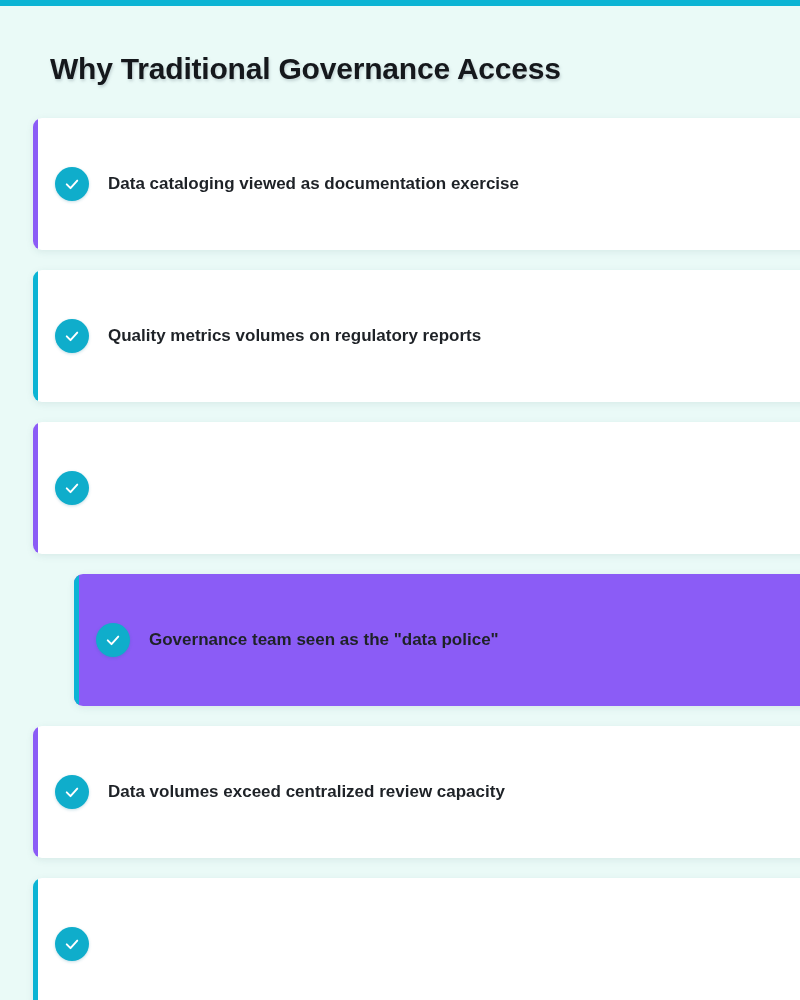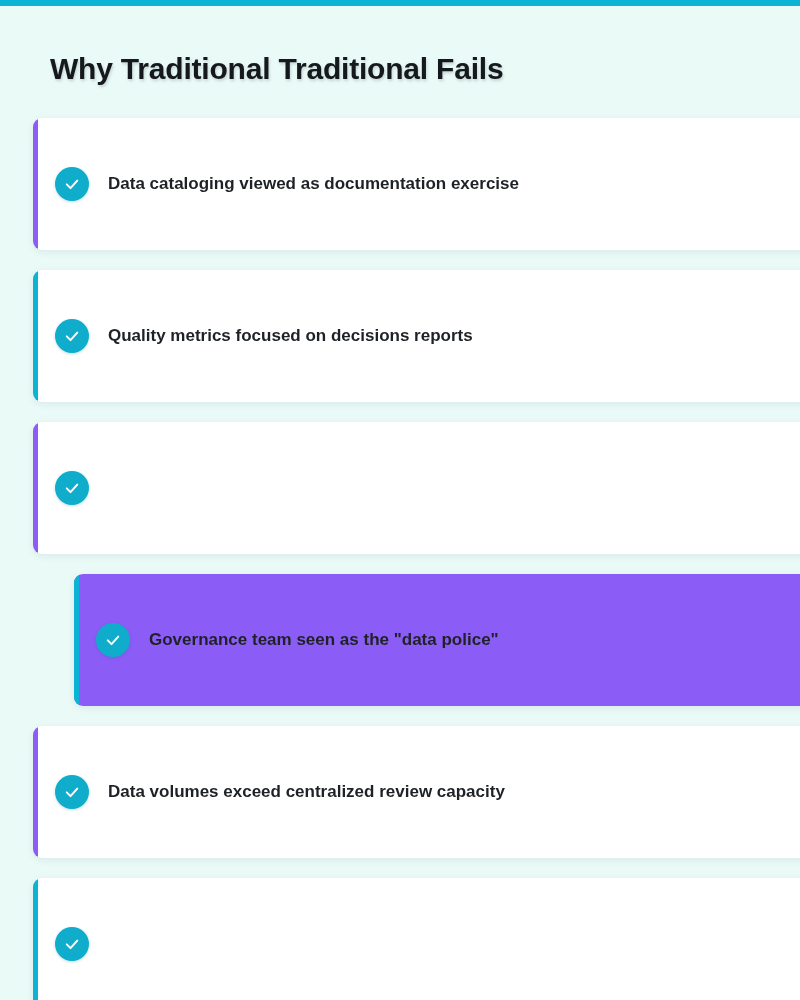--- a/index.html
+++ b/index.html
@@ -89,42 +89,42 @@
     font-size: 17px;
     color: #1e2227;
     line-height: 1.35;
   }
 </style>
 </head>
 <body style="background: rgb(234, 250, 247);">
 
 <div id="top-accent-bar" style="background: rgb(11, 180, 212);"></div>
 
-<h1 id="page-title" style="color: rgb(21, 24, 28);">Why Traditional Traditional Fails</h1>
+<h1 id="page-title" style="color: rgb(21, 24, 28);">Why Traditional Governance Access</h1>
 
 <div id="card-list">
 
   <div class="card" style="background: rgb(255, 255, 255);">
     <div class="card-accent" style="background: rgb(139, 92, 246);"></div>
     <div class="check-badge" style="background: rgb(15, 173, 203);">
       <svg width="18" height="18" viewBox="0 0 24 24" aria-hidden="true">
         <path d="M5 12.5 L10 17.5 L19 7.5" fill="none" stroke="#ffffff" stroke-width="2.6" stroke-linecap="round" stroke-linejoin="round"></path>
       </svg>
     </div>
     <div class="card-text" style="color: rgb(30, 34, 39);">Data cataloging viewed as documentation exercise</div>
   </div>
 
   <div class="card" style="background: rgb(255, 255, 255);">
     <div class="card-accent" style="background: rgb(11, 180, 212);"></div>
     <div class="check-badge" style="background: rgb(15, 173, 203);">
       <svg width="18" height="18" viewBox="0 0 24 24" aria-hidden="true">
         <path d="M5 12.5 L10 17.5 L19 7.5" fill="none" stroke="#ffffff" stroke-width="2.6" stroke-linecap="round" stroke-linejoin="round"></path>
       </svg>
     </div>
-    <div class="card-text" style="color: rgb(30, 34, 39);">Quality metrics focused on decisions reports</div>
+    <div class="card-text" style="color: rgb(30, 34, 39);">Quality metrics volumes on regulatory reports</div>
   </div>
 
   <div class="card" style="background: rgb(255, 255, 255);">
     <div class="card-accent" style="background: rgb(139, 92, 246);"></div>
     <div class="check-badge" style="background: rgb(15, 173, 203);">
       <svg width="18" height="18" viewBox="0 0 24 24" aria-hidden="true">
         <path d="M5 12.5 L10 17.5 L19 7.5" fill="none" stroke="#ffffff" stroke-width="2.6" stroke-linecap="round" stroke-linejoin="round"></path>
       </svg>
     </div>
   </div>

